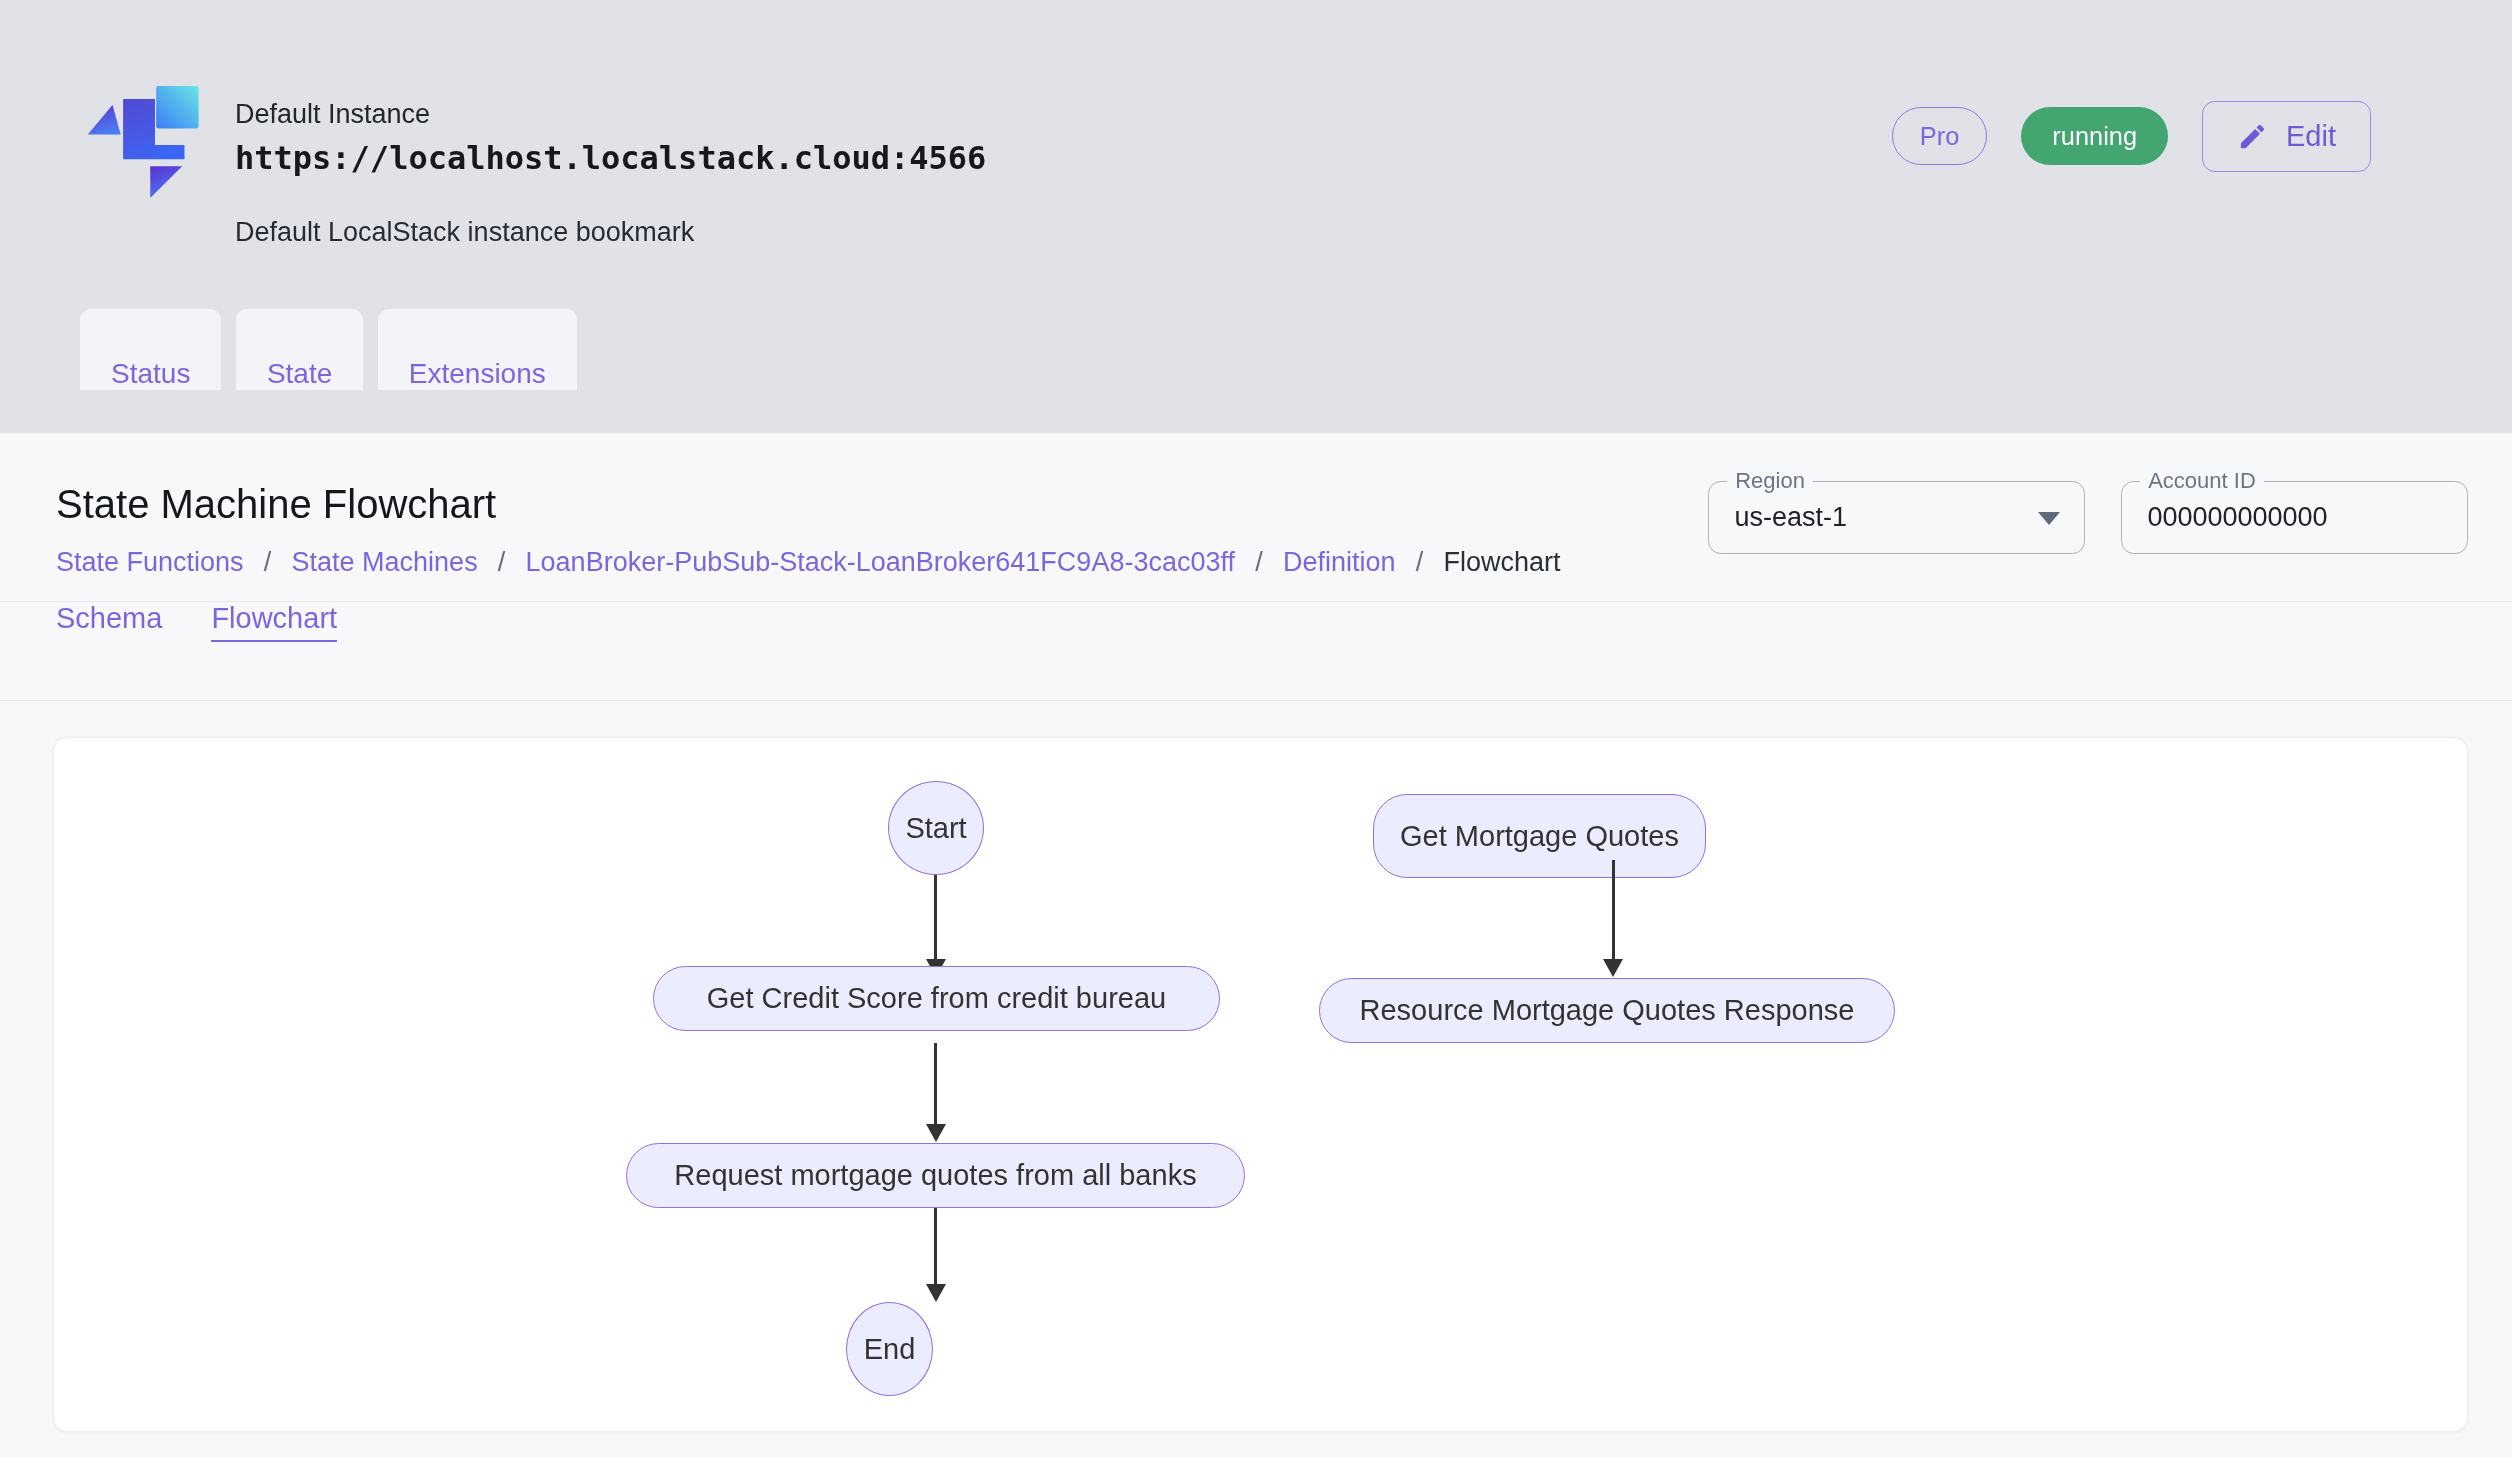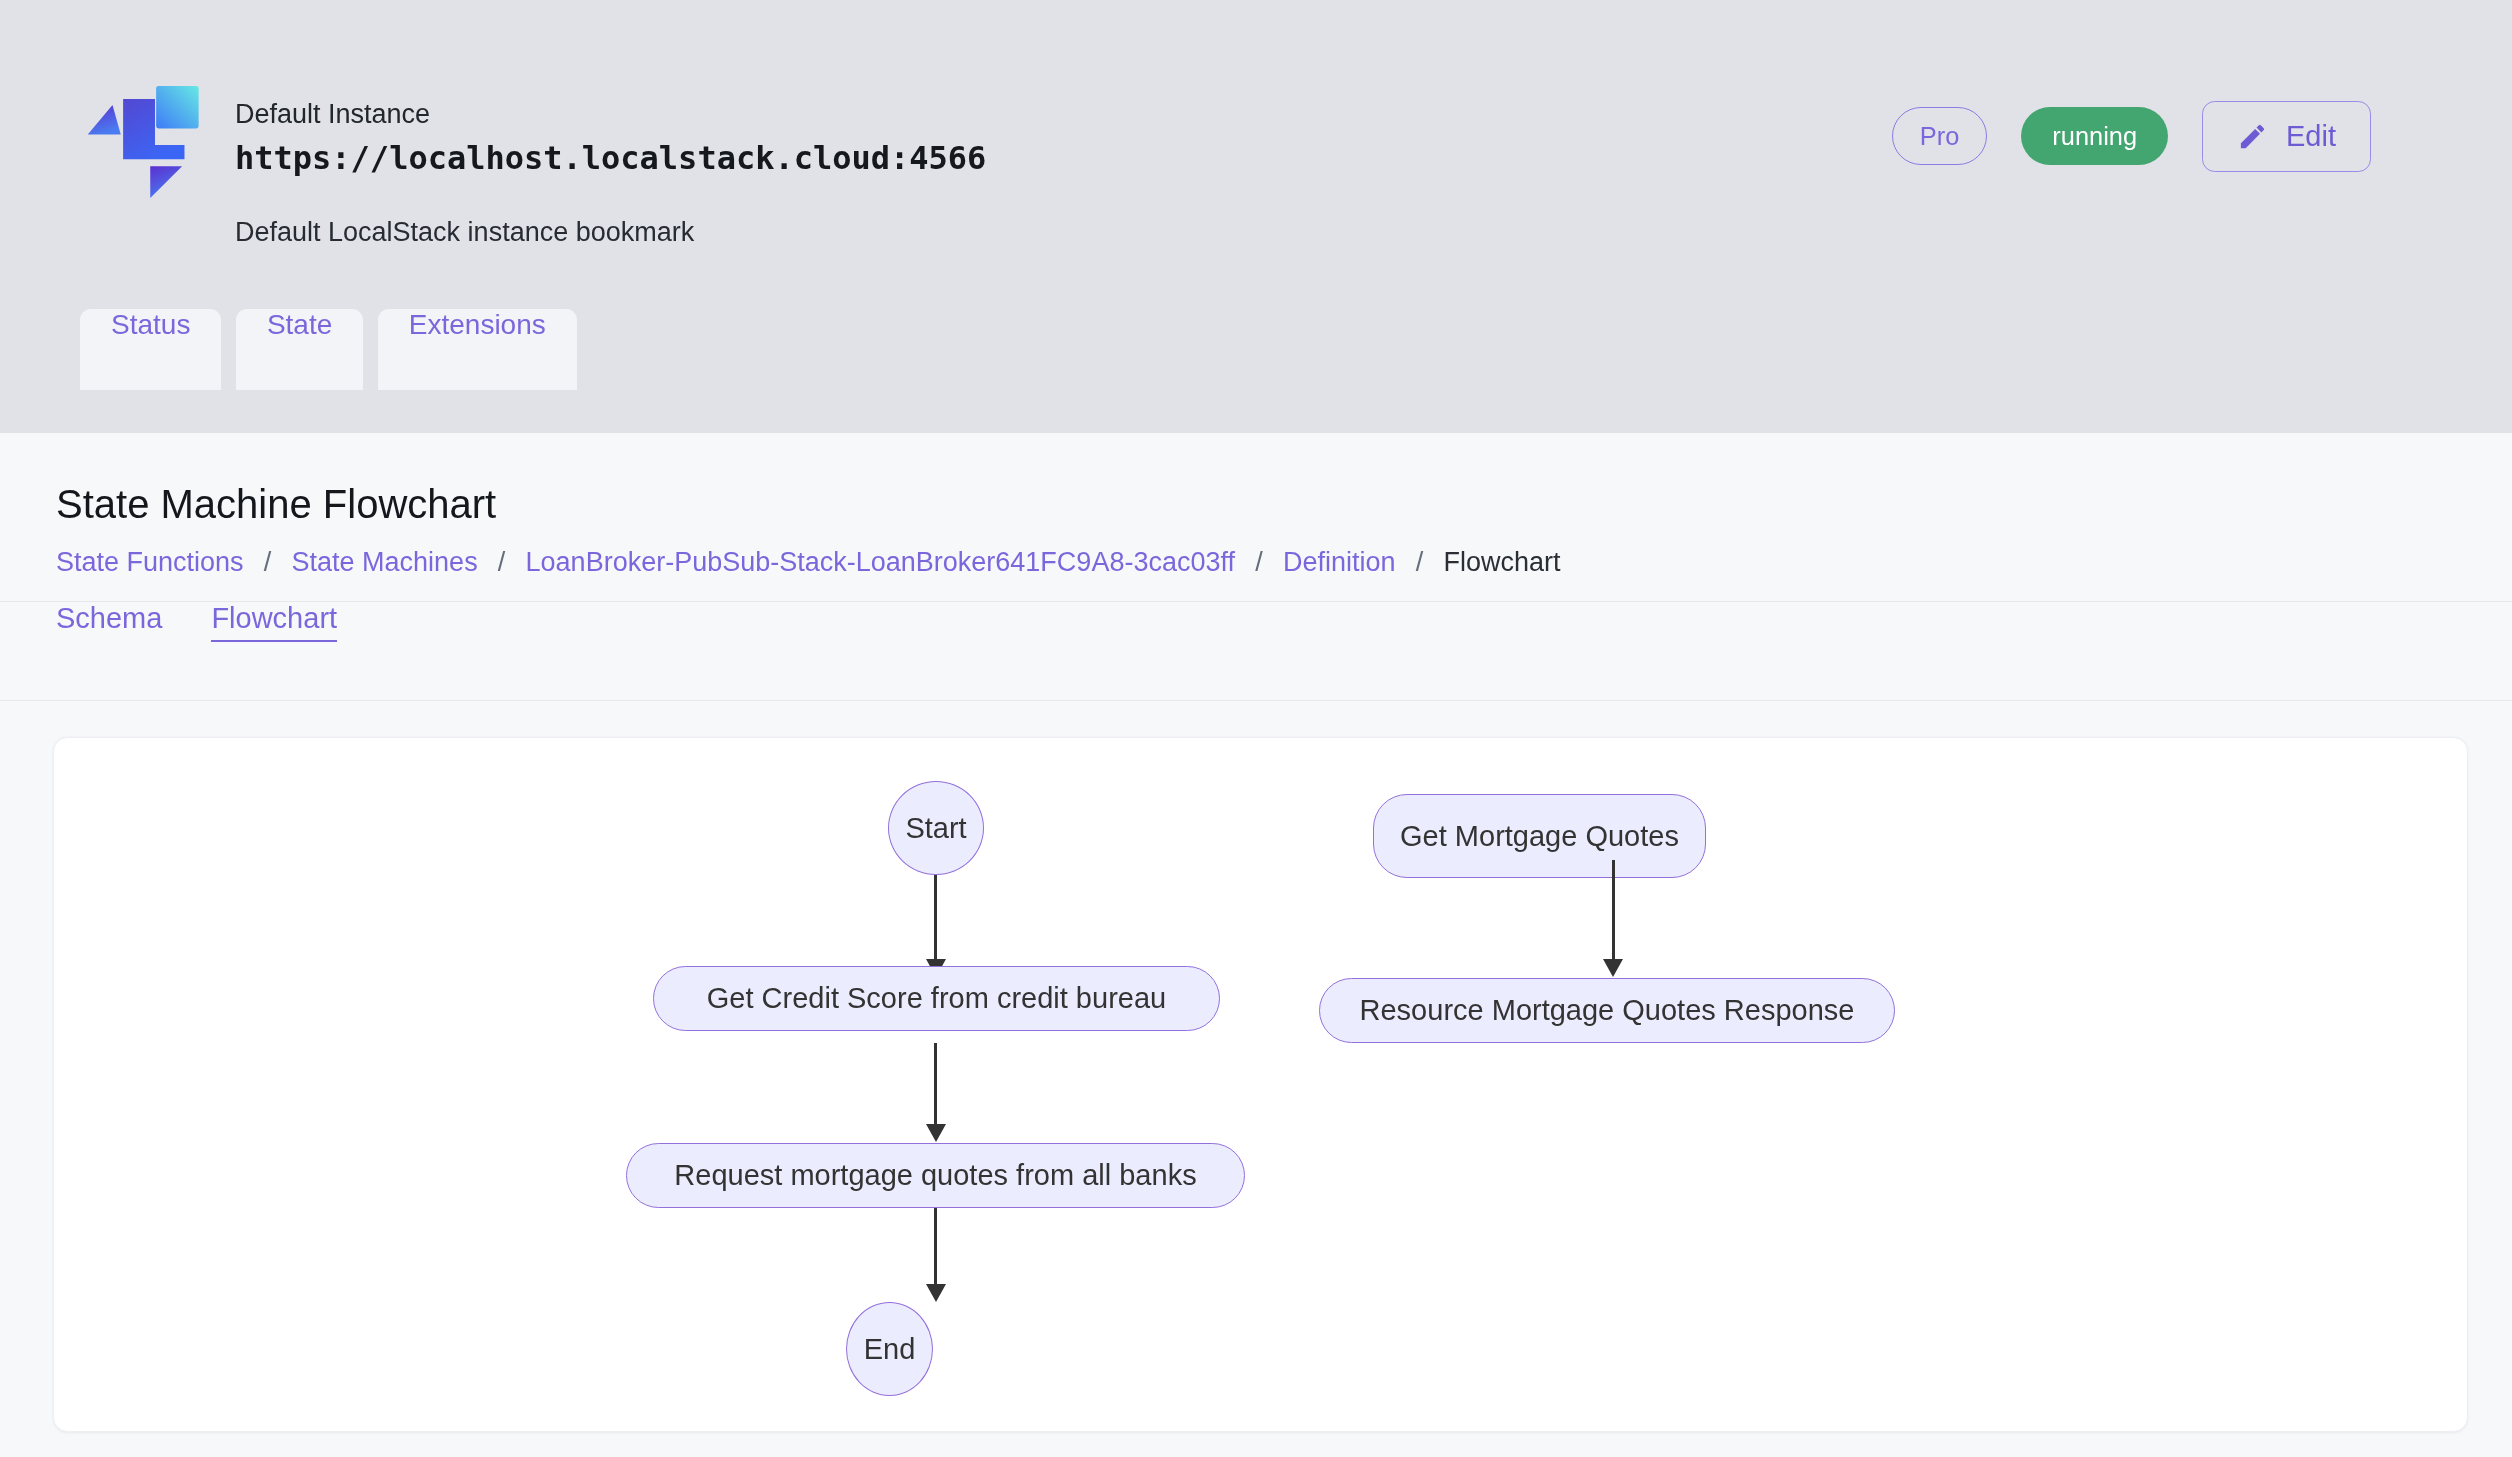--- a/index.html
+++ b/index.html
@@ -23,21 +23,21 @@
   .chip-pro { color:#7C66DC; border:1.8px solid #8d7ae3; background:transparent; }
   .chip-running { color:#ffffff; background:#43A570; padding:0 31px; }
   .edit-btn { display:inline-flex; align-items:center; gap:18px; height:71px; padding:0 34px; font-size:29px;
               color:#6C5BD4; background:transparent; border:1.8px solid #9b8ae8; border-radius:12.7px; cursor:pointer;
               font-family:"Liberation Sans", sans-serif; }
   .edit-btn svg { width:31px; height:31px; fill:#6C5BD4; }
 
   
   .tabs { display:flex; gap:14.5px; padding-left:80px; margin-top:61px; height:81px; position:relative; z-index:2; }
   .tab { background:#F2F4F7; border-radius:11px 11px 0 0; height:81px; padding:0 31px;
-         display:flex; align-items:flex-start; color:#7C66DC; font-size:28px; cursor:pointer; }
+         display:flex; align-items:flex-end; color:#7C66DC; font-size:28px; cursor:pointer; }
   .tab.active { background:#F6F8FA; height:145px; align-items:flex-start; border-radius:11px; }
   .tab.active .tab-label { margin-top:22px; padding-bottom:6.4px; border-bottom:2.7px solid #7C66DC; }
 
   
   .panel { position:absolute; left:0; top:433px; width:2512px; height:1024px; background:#F6F8FA; z-index:1; }
   .panel-header { display:flex; justify-content:space-between; padding:0 44px 0 56px; height:169px;
                   border-bottom:0.9px solid #E5E8EC; }
   .page-title { font-size:40px; font-weight:400; color:#14171c; margin-top:49px; }
   .breadcrumb { margin-top:20px; font-size:27px; color:#2a2e35; white-space:nowrap; }
   .breadcrumb .bc-link { color:#7C66DC; cursor:pointer; }
@@ -137,20 +137,31 @@
         <span class="bc-sep">/</span>
         <span class="bc-link">State Machines</span>
         <span class="bc-sep">/</span>
         <span class="bc-link">LoanBroker-PubSub-Stack-LoanBroker641FC9A8-3cac03ff</span>
         <span class="bc-sep">/</span>
         <span class="bc-link">Definition</span>
         <span class="bc-sep">/</span>
         <span class="bc-current">Flowchart</span>
       </div>
     </div>
+    <div class="controls">
+      <div class="field select">
+        <span class="field-label">Region</span>
+        <span class="field-value">us-east-1</span>
+        <span class="caret"></span>
+      </div>
+      <div class="field account">
+        <span class="field-label">Account ID</span>
+        <input class="account-input" value="000000000000" style="">
+      </div>
+    </div>
   </div>
 
   <div class="subtabs">
     <span class="subtab">Schema</span>
     <span class="subtab active">Flowchart</span>
   </div>
 
   <div class="card">
 
     <div class="node ellipse" style="left:834px; top:43px; width:96px; height:94px;">Start</div>

